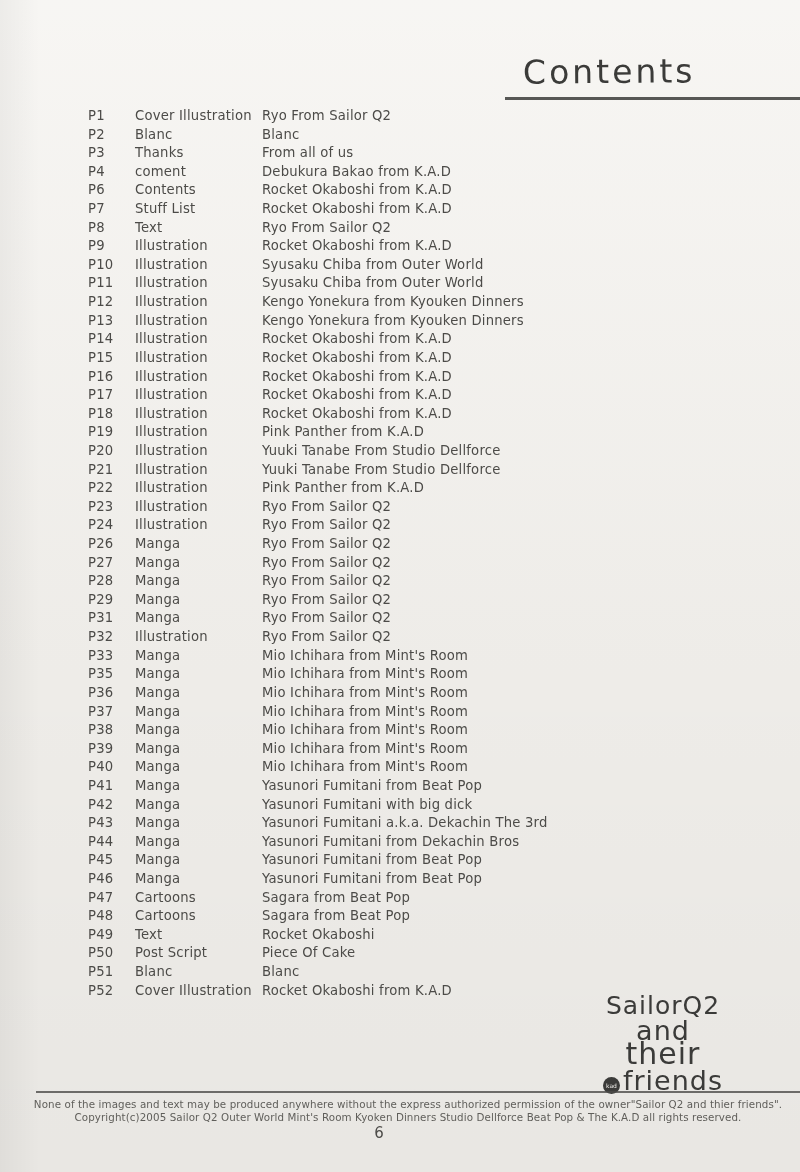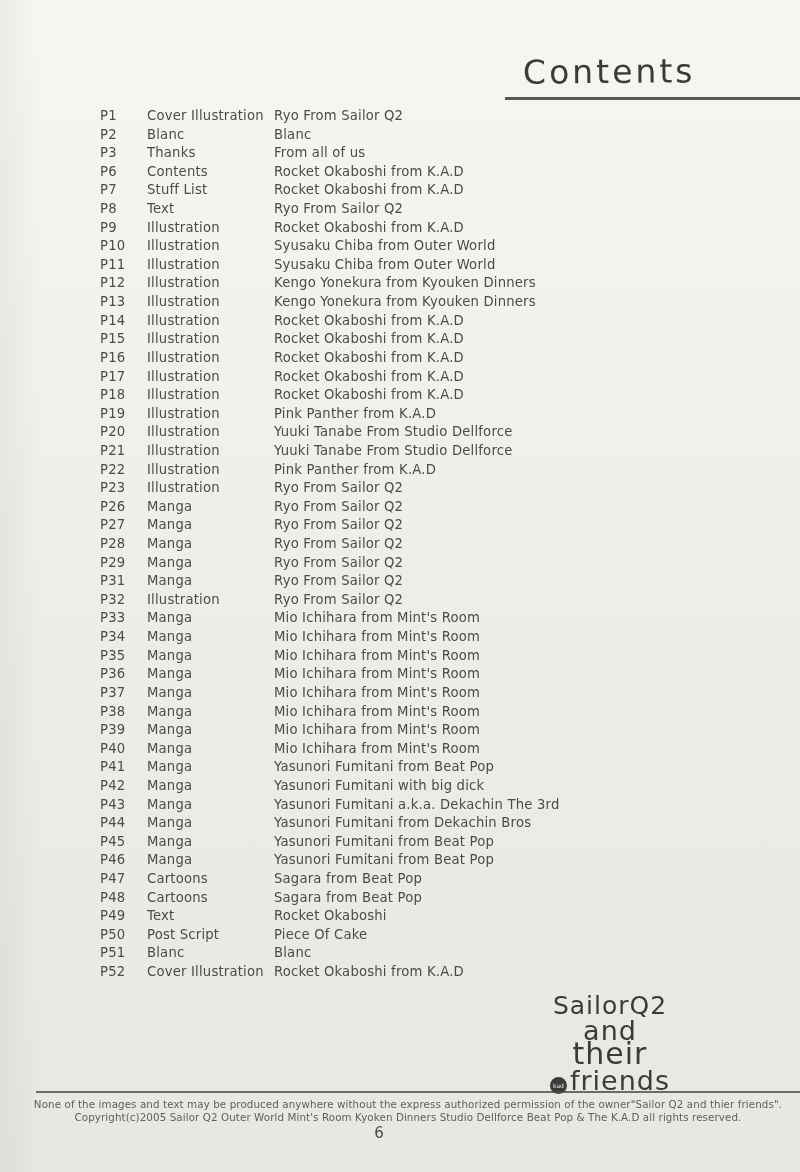--- a/index.html
+++ b/index.html
@@ -21,27 +21,27 @@
     position:absolute;left:18px;top:2px;
     font-size:33px;letter-spacing:3px;color:var(--title_ink,#3b3b39);
     transform:rotate(-0.5deg);
   }
   .title-underline{
     position:absolute;left:0;top:47px;width:295px;height:3px;
     background:var(--title_ink,#3b3b39);opacity:.85;
   }
   
   .toc{position:absolute;left:88px;top:107px;width:620px;color:var(--ink,#4c4b48);}
-  .row{height:18.62px;line-height:18.62px;font-size:13.2px;white-space:nowrap;letter-spacing:.2px;margin-left:12px;}
+  .row{height:18.62px;line-height:18.62px;font-size:13.2px;white-space:nowrap;letter-spacing:.2px;}
   .c-p{display:inline-block;width:47px;}
   .c-type{display:inline-block;width:127px;}
   .c-credit{display:inline-block;}
   
   .logo{
-    position:absolute;left:535px;top:992px;width:150px;text-align:center;
+    position:absolute;left:588px;top:992px;width:150px;text-align:center;
     color:var(--title_ink,#3b3b39);letter-spacing:1px;
   }
   .logo-l1{font-size:25px;line-height:27px;}
   .logo-l2{font-size:27px;line-height:23px;}
   .logo-l3{font-size:30px;line-height:24px;}
   .logo-l4{font-size:27px;line-height:29px;white-space:nowrap;}
   .badge{
     display:inline-block;width:17px;height:17px;border-radius:50%;
     background:var(--title_ink,#2f2f2d);color:#f3f1ed;
     font-size:6px;line-height:17px;text-align:center;vertical-align:2px;
@@ -65,46 +65,47 @@
 
   <div class="header">
     <span class="title">Contents</span>
     <div class="title-underline"></div>
   </div>
 
   <div class="toc">
       <div class="row"><span class="c-p">P1</span><span class="c-type">Cover Illustration</span><span class="c-credit">Ryo From Sailor Q2</span></div>
       <div class="row"><span class="c-p">P2</span><span class="c-type">Blanc</span><span class="c-credit">Blanc</span></div>
       <div class="row"><span class="c-p">P3</span><span class="c-type">Thanks</span><span class="c-credit">From all of us</span></div>
+      <div class="row"><span class="c-p">P4</span><span class="c-type">coment</span><span class="c-credit">Debukura Bakao from K.A.D</span></div>
       <div class="row"><span class="c-p">P6</span><span class="c-type">Contents</span><span class="c-credit">Rocket Okaboshi from K.A.D</span></div>
       <div class="row"><span class="c-p">P7</span><span class="c-type">Stuff List</span><span class="c-credit">Rocket Okaboshi from K.A.D</span></div>
       <div class="row"><span class="c-p">P8</span><span class="c-type">Text</span><span class="c-credit">Ryo From Sailor Q2</span></div>
       <div class="row"><span class="c-p">P9</span><span class="c-type">Illustration</span><span class="c-credit">Rocket Okaboshi from K.A.D</span></div>
       <div class="row"><span class="c-p">P10</span><span class="c-type">Illustration</span><span class="c-credit">Syusaku Chiba from Outer World</span></div>
       <div class="row"><span class="c-p">P11</span><span class="c-type">Illustration</span><span class="c-credit">Syusaku Chiba from Outer World</span></div>
       <div class="row"><span class="c-p">P12</span><span class="c-type">Illustration</span><span class="c-credit">Kengo Yonekura from Kyouken Dinners</span></div>
       <div class="row"><span class="c-p">P13</span><span class="c-type">Illustration</span><span class="c-credit">Kengo Yonekura from Kyouken Dinners</span></div>
       <div class="row"><span class="c-p">P14</span><span class="c-type">Illustration</span><span class="c-credit">Rocket Okaboshi from K.A.D</span></div>
       <div class="row"><span class="c-p">P15</span><span class="c-type">Illustration</span><span class="c-credit">Rocket Okaboshi from K.A.D</span></div>
       <div class="row"><span class="c-p">P16</span><span class="c-type">Illustration</span><span class="c-credit">Rocket Okaboshi from K.A.D</span></div>
       <div class="row"><span class="c-p">P17</span><span class="c-type">Illustration</span><span class="c-credit">Rocket Okaboshi from K.A.D</span></div>
       <div class="row"><span class="c-p">P18</span><span class="c-type">Illustration</span><span class="c-credit">Rocket Okaboshi from K.A.D</span></div>
       <div class="row"><span class="c-p">P19</span><span class="c-type">Illustration</span><span class="c-credit">Pink Panther from K.A.D</span></div>
       <div class="row"><span class="c-p">P20</span><span class="c-type">Illustration</span><span class="c-credit">Yuuki Tanabe From Studio Dellforce</span></div>
       <div class="row"><span class="c-p">P21</span><span class="c-type">Illustration</span><span class="c-credit">Yuuki Tanabe From Studio Dellforce</span></div>
       <div class="row"><span class="c-p">P22</span><span class="c-type">Illustration</span><span class="c-credit">Pink Panther from K.A.D</span></div>
       <div class="row"><span class="c-p">P23</span><span class="c-type">Illustration</span><span class="c-credit">Ryo From Sailor Q2</span></div>
+      <div class="row"><span class="c-p">P24</span><span class="c-type">Illustration</span><span class="c-credit">Ryo From Sailor Q2</span></div>
       <div class="row"><span class="c-p">P26</span><span class="c-type">Manga</span><span class="c-credit">Ryo From Sailor Q2</span></div>
       <div class="row"><span class="c-p">P27</span><span class="c-type">Manga</span><span class="c-credit">Ryo From Sailor Q2</span></div>
       <div class="row"><span class="c-p">P28</span><span class="c-type">Manga</span><span class="c-credit">Ryo From Sailor Q2</span></div>
       <div class="row"><span class="c-p">P29</span><span class="c-type">Manga</span><span class="c-credit">Ryo From Sailor Q2</span></div>
       <div class="row"><span class="c-p">P31</span><span class="c-type">Manga</span><span class="c-credit">Ryo From Sailor Q2</span></div>
       <div class="row"><span class="c-p">P32</span><span class="c-type">Illustration</span><span class="c-credit">Ryo From Sailor Q2</span></div>
       <div class="row"><span class="c-p">P33</span><span class="c-type">Manga</span><span class="c-credit">Mio Ichihara from Mint's Room</span></div>
-      <div class="row"><span class="c-p">P34</span><span class="c-type">Manga</span><span class="c-credit">Mio Ichihara from Mint's Room</span></div>
       <div class="row"><span class="c-p">P35</span><span class="c-type">Manga</span><span class="c-credit">Mio Ichihara from Mint's Room</span></div>
       <div class="row"><span class="c-p">P36</span><span class="c-type">Manga</span><span class="c-credit">Mio Ichihara from Mint's Room</span></div>
       <div class="row"><span class="c-p">P37</span><span class="c-type">Manga</span><span class="c-credit">Mio Ichihara from Mint's Room</span></div>
       <div class="row"><span class="c-p">P38</span><span class="c-type">Manga</span><span class="c-credit">Mio Ichihara from Mint's Room</span></div>
       <div class="row"><span class="c-p">P39</span><span class="c-type">Manga</span><span class="c-credit">Mio Ichihara from Mint's Room</span></div>
       <div class="row"><span class="c-p">P40</span><span class="c-type">Manga</span><span class="c-credit">Mio Ichihara from Mint's Room</span></div>
       <div class="row"><span class="c-p">P41</span><span class="c-type">Manga</span><span class="c-credit">Yasunori Fumitani from Beat Pop</span></div>
       <div class="row"><span class="c-p">P42</span><span class="c-type">Manga</span><span class="c-credit">Yasunori Fumitani with big dick</span></div>
       <div class="row"><span class="c-p">P43</span><span class="c-type">Manga</span><span class="c-credit">Yasunori Fumitani a.k.a. Dekachin The 3rd</span></div>
       <div class="row"><span class="c-p">P44</span><span class="c-type">Manga</span><span class="c-credit">Yasunori Fumitani from Dekachin Bros</span></div>

